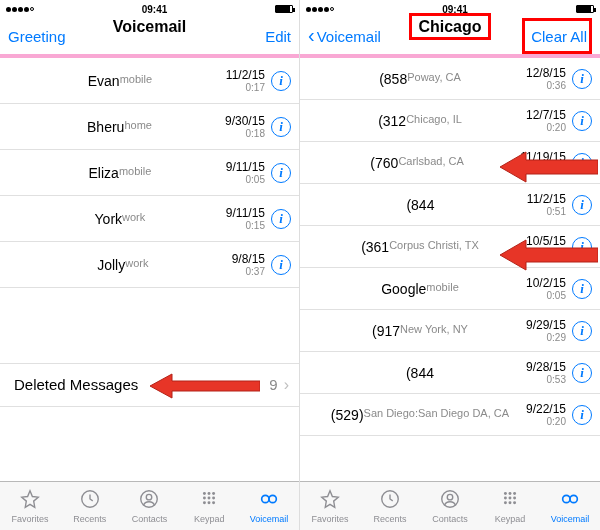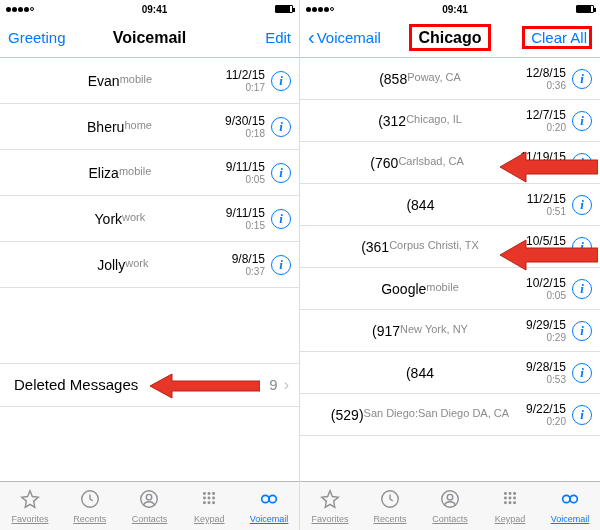--- a/index.html
+++ b/index.html
@@ -8,42 +8,42 @@
   .phone { width: 300px; height: 530px; border-right: 1px solid #ddd; display: flex; flex-direction: column; background:#fff; position:relative; }
   .phone:last-child { border-right: none; }
   .statusbar { height: 18px; display:flex; align-items:center; justify-content:space-between; padding:0 6px; font-size:10px; font-weight:600; }
   .statusbar .left, .statusbar .right { display:flex; align-items:center; gap:3px; }
   .dots { display:flex; gap:1px; }
   .dots span { width:5px; height:5px; border-radius:50%; background:#000; display:inline-block;}
   .dots span.empty { background:transparent; border:1px solid #000; width:4px; height:4px;}
   .battery { width:18px; height:8px; border:1px solid #000; border-radius:1px; position:relative;}
   .battery::after { content:""; position:absolute; right:-3px; top:2px; width:2px; height:4px; background:#000;}
   .battery .fill { background:#000; height:100%; width:90%; }
-  .navbar { height: 40px; display:flex; align-items:center; justify-content:space-between; padding:0 8px; border-bottom:1px solid #f9a8d4; position:relative;}
+  .navbar { height: 40px; display:flex; justify-content:space-between; padding:0 8px; border-bottom:4px solid #f9a8d4; position:relative;}
   .nav-left, .nav-right { color:#007aff; font-size:15px; display:flex; align-items:center; gap:2px; min-width:70px;}
   .nav-right { justify-content:flex-end; }
   .nav-title { font-weight:700; font-size:16px; position:absolute; left:0; right:0; text-align:center; pointer-events:none;}
   .nav-title.boxed span { border:3px solid #ff0000; padding:2px 6px; pointer-events:auto;}
   .nav-right.boxed { border:3px solid #ff0000; padding:0 2px;}
   .backchev { font-size:20px; line-height:1; position:relative; top:-1px; }
   .list { flex:1 1 auto; overflow:hidden; }
   .row { display:flex; align-items:center; height:46px; padding:0 8px 0 14px; border-bottom:1px solid #e0e0e0; position:relative;}
   .row.short { height:42px; }
   .row .main { flex:1 1 auto; display:flex; flex-direction:row; justify-content:center; }
   .row .name { font-size:14px; color:#000; }
   .row .sub { font-size:11px; color:#8a8a8a; }
   .row .meta { display:flex; flex-direction:column; align-items:flex-end; justify-content:flex-end; margin-right:6px; }
   .row .date { font-size:12px; color:#000; }
   .row .dur { font-size:10px; color:#8a8a8a; }
   .info { width:20px; height:20px; border:1.5px solid #007aff; border-radius:50%; color:#007aff; display:flex; align-items:center; justify-content:center; font-family: Georgia, 'Times New Roman', serif; font-style:italic; font-size:13px; font-weight:600;}
   .deleted-row { display:flex; align-items:center; height:44px; padding:0 10px 0 14px; border-top:1px solid #e0e0e0; border-bottom:1px solid #e0e0e0; font-size:15px; position:relative;}
   .deleted-row .count { margin-left:auto; color:#8a8a8a; margin-right:6px;}
   .chevron { color:#c0c0c0; font-size:16px;}
   .tabbar { height:49px; border-top:1px solid #b8b8b8; display:flex; background:#f7f7f7;}
-  .tab { flex:1; display:flex; flex-direction:column; align-items:center; justify-content:center; font-size:9px; color:#8e8e93; gap:2px;text-decoration:underline;}
+  .tab { flex:1; display:flex; flex-direction:column; align-items:center; justify-content:center; font-size:9px; color:#8e8e93; gap:2px;}
   .tab.active { color:#007aff; }
   .tab svg { width:22px; height:22px; }
   .arrow { position:absolute; pointer-events:none; }
   .arrow svg { display:block; }
 </style>
 </head>
 <body>
 
 <div class="wrap">
 

